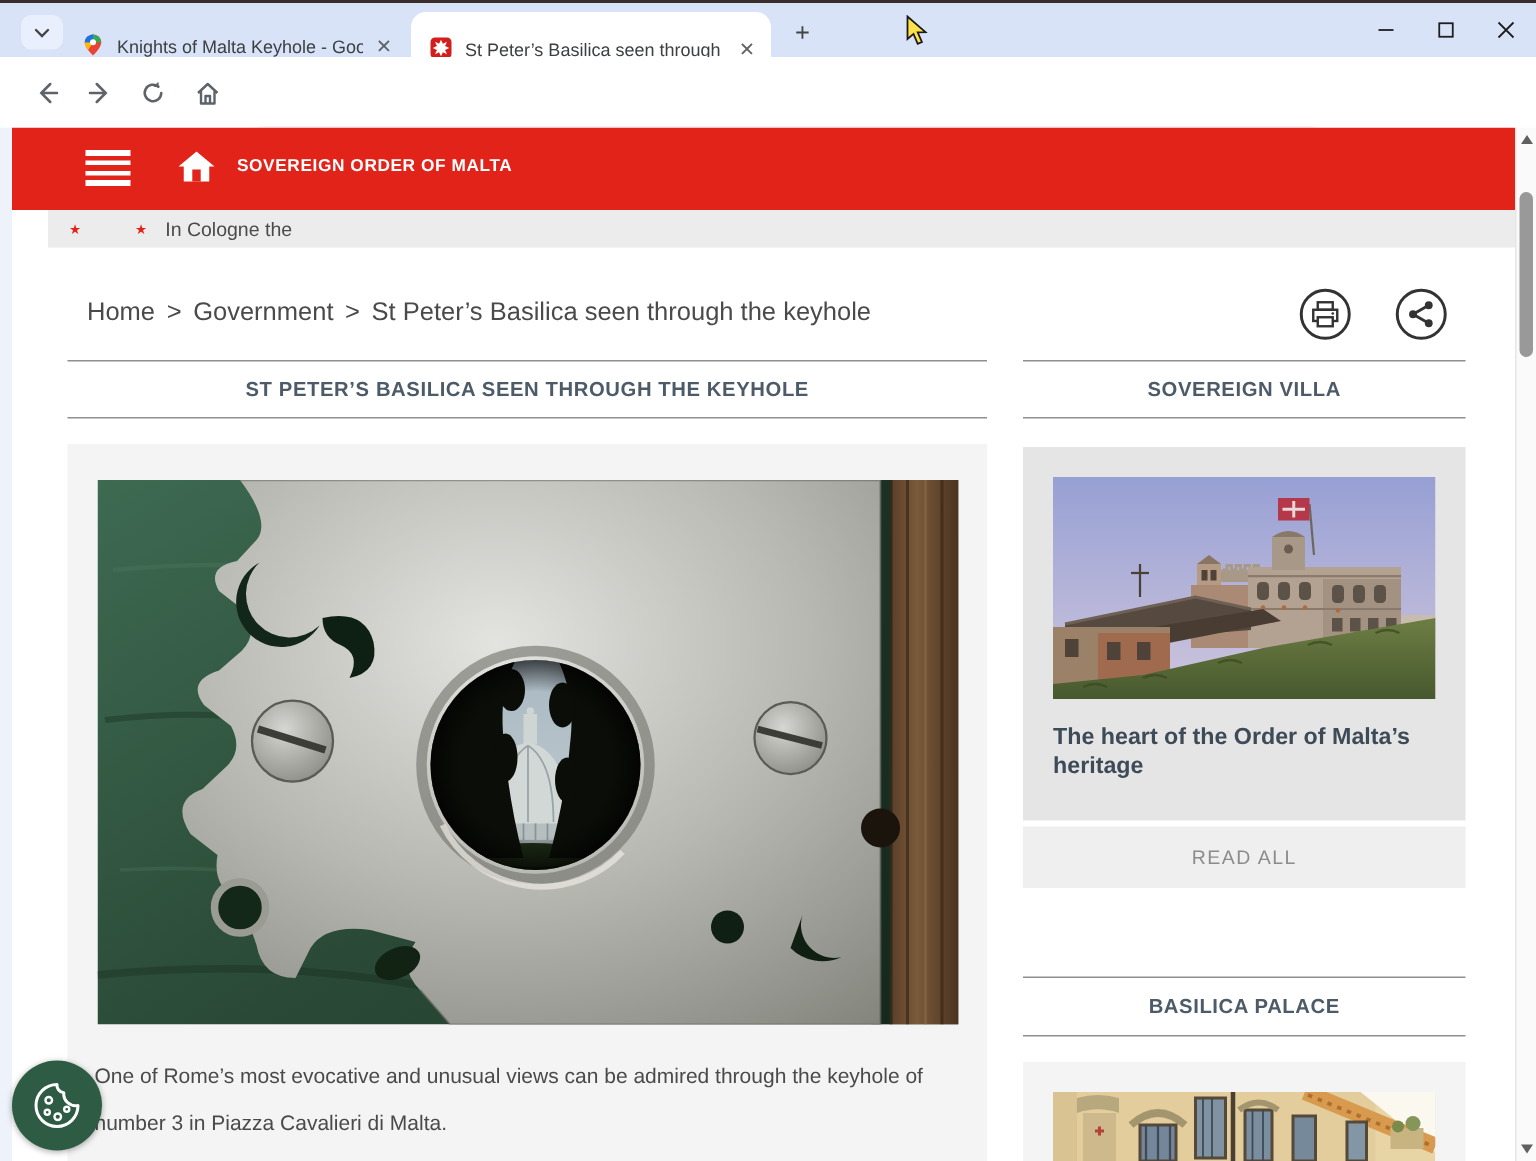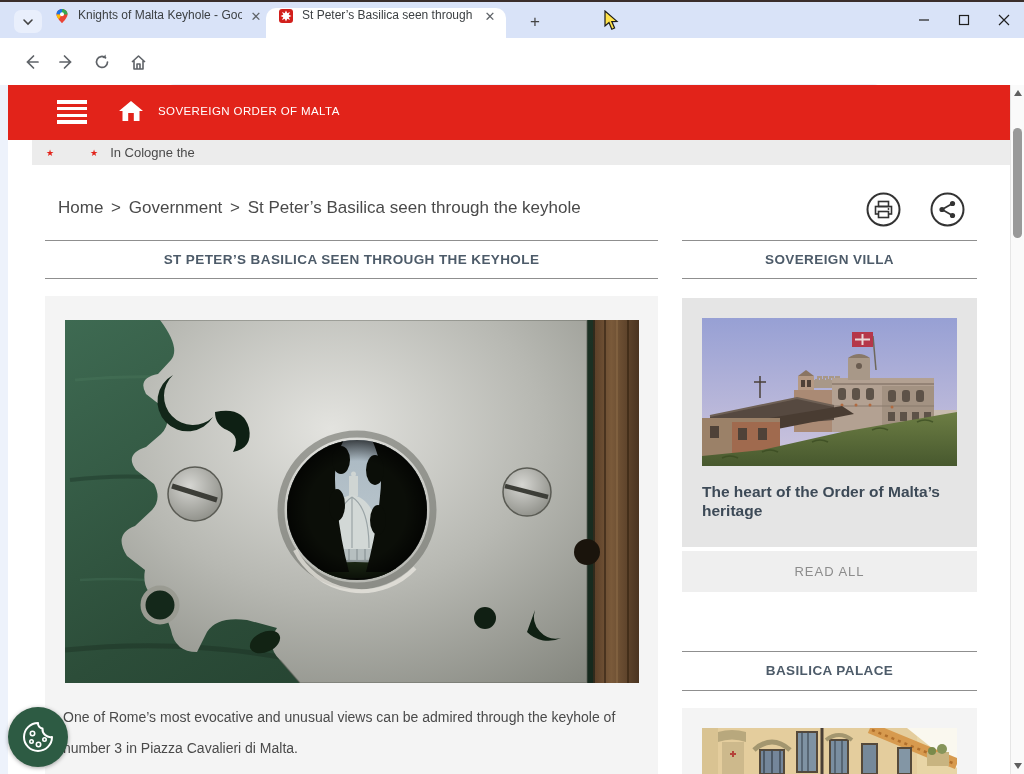--- a/index.html
+++ b/index.html
@@ -5,25 +5,25 @@
   html,body{margin:0;padding:0;background:#666;}
   *{box-sizing:border-box;}
   #win{position:relative;width:1024px;height:774px;overflow:hidden;
        font-family:"Liberation Sans",sans-serif;background:#fff;}
 
   
   .tabstrip{position:absolute;left:0;top:0;width:1024px;height:38px;
             background:#d9e3f8;border-top:2px solid #3a2e2b;}
   .tab-search{position:absolute;left:14px;top:8px;width:28px;height:23px;border-radius:7px;
               background:#e9effc;display:flex;align-items:center;justify-content:center;color:#444;}
-  .tab{position:absolute;top:6px;height:30px;display:flex;align-items:flex-start;
+  .tab{position:absolute;top:6px;height:30px;display:flex;align-items:flex-end;
        font-size:12px;color:#3c4043;padding:0 8px;}
   .tab .title{white-space:nowrap;overflow:hidden;text-overflow:clip;flex:1;}
   .tab-inactive{left:46px;width:226px;}
-  .tab-active{left:266px;width:240px;height:32px;background:#fff;border-radius:10px 10px 0 0;padding-left:12px;}
+  .tab-active{left:274px;width:240px;height:32px;background:#fff;border-radius:10px 10px 0 0;padding-left:12px;}
   .tab .fav{width:16px;height:16px;margin-right:8px;flex:0 0 16px;}
   .tab-close{width:16px;height:16px;border-radius:50%;display:flex;align-items:center;
              justify-content:center;font-size:13px;color:#5f6368;margin-left:6px;flex:0 0 16px;}
   .newtab{position:absolute;left:522px;top:9px;width:26px;height:22px;display:flex;align-items:center;
           justify-content:center;font-size:17px;color:#444;}
   .wctl{position:absolute;top:0;width:40px;height:36px;display:flex;align-items:center;justify-content:center;}
   .cursor{position:absolute;left:604px;top:8px;}
 
   .toolbar{position:absolute;left:0;top:38px;width:1024px;height:47px;background:#fff;}
   .navbtn{position:absolute;top:11px;width:26px;height:26px;display:flex;align-items:center;justify-content:center;}
@@ -38,21 +38,21 @@
 
   
   .viewport{position:absolute;left:0;top:85px;width:1024px;height:689px;background:#fff;overflow:hidden;}
   .left-strip{position:absolute;left:0;top:0;width:8px;height:689px;background:#edf2fb;}
 
   .banner{position:absolute;left:8px;top:0;width:1002px;height:55px;background:#e2231a;}
   .burger{position:absolute;left:49px;top:15px;width:30px;height:24px;display:flex;
           flex-direction:column;justify-content:space-between;}
   .burger div{height:3.5px;background:#fff;}
   .banner-home{position:absolute;left:110px;top:14px;}
-  .brand{position:absolute;left:150px;top:20px;color:#fff;font-size:11.5px;font-weight:normal;
+  .brand{position:absolute;left:150px;top:20px;color:#fff;font-size:11.5px;font-weight:bold;
          letter-spacing:.4px;}
 
   .ticker{position:absolute;left:32px;top:55px;width:978px;height:25px;background:#ececec;
           display:flex;align-items:center;white-space:nowrap;overflow:hidden;
           font-size:13px;color:#4a4a4a;padding-left:14px;}
   .tick-star{color:#e2231a;font-size:9px;margin:0 12px 0 0;}
   .tick-star.second{margin-left:24px;}
 
   .breadcrumb{position:absolute;left:58px;top:113px;font-size:17px;color:#4a4a4a;}
   .breadcrumb span{margin-right:3px;}

